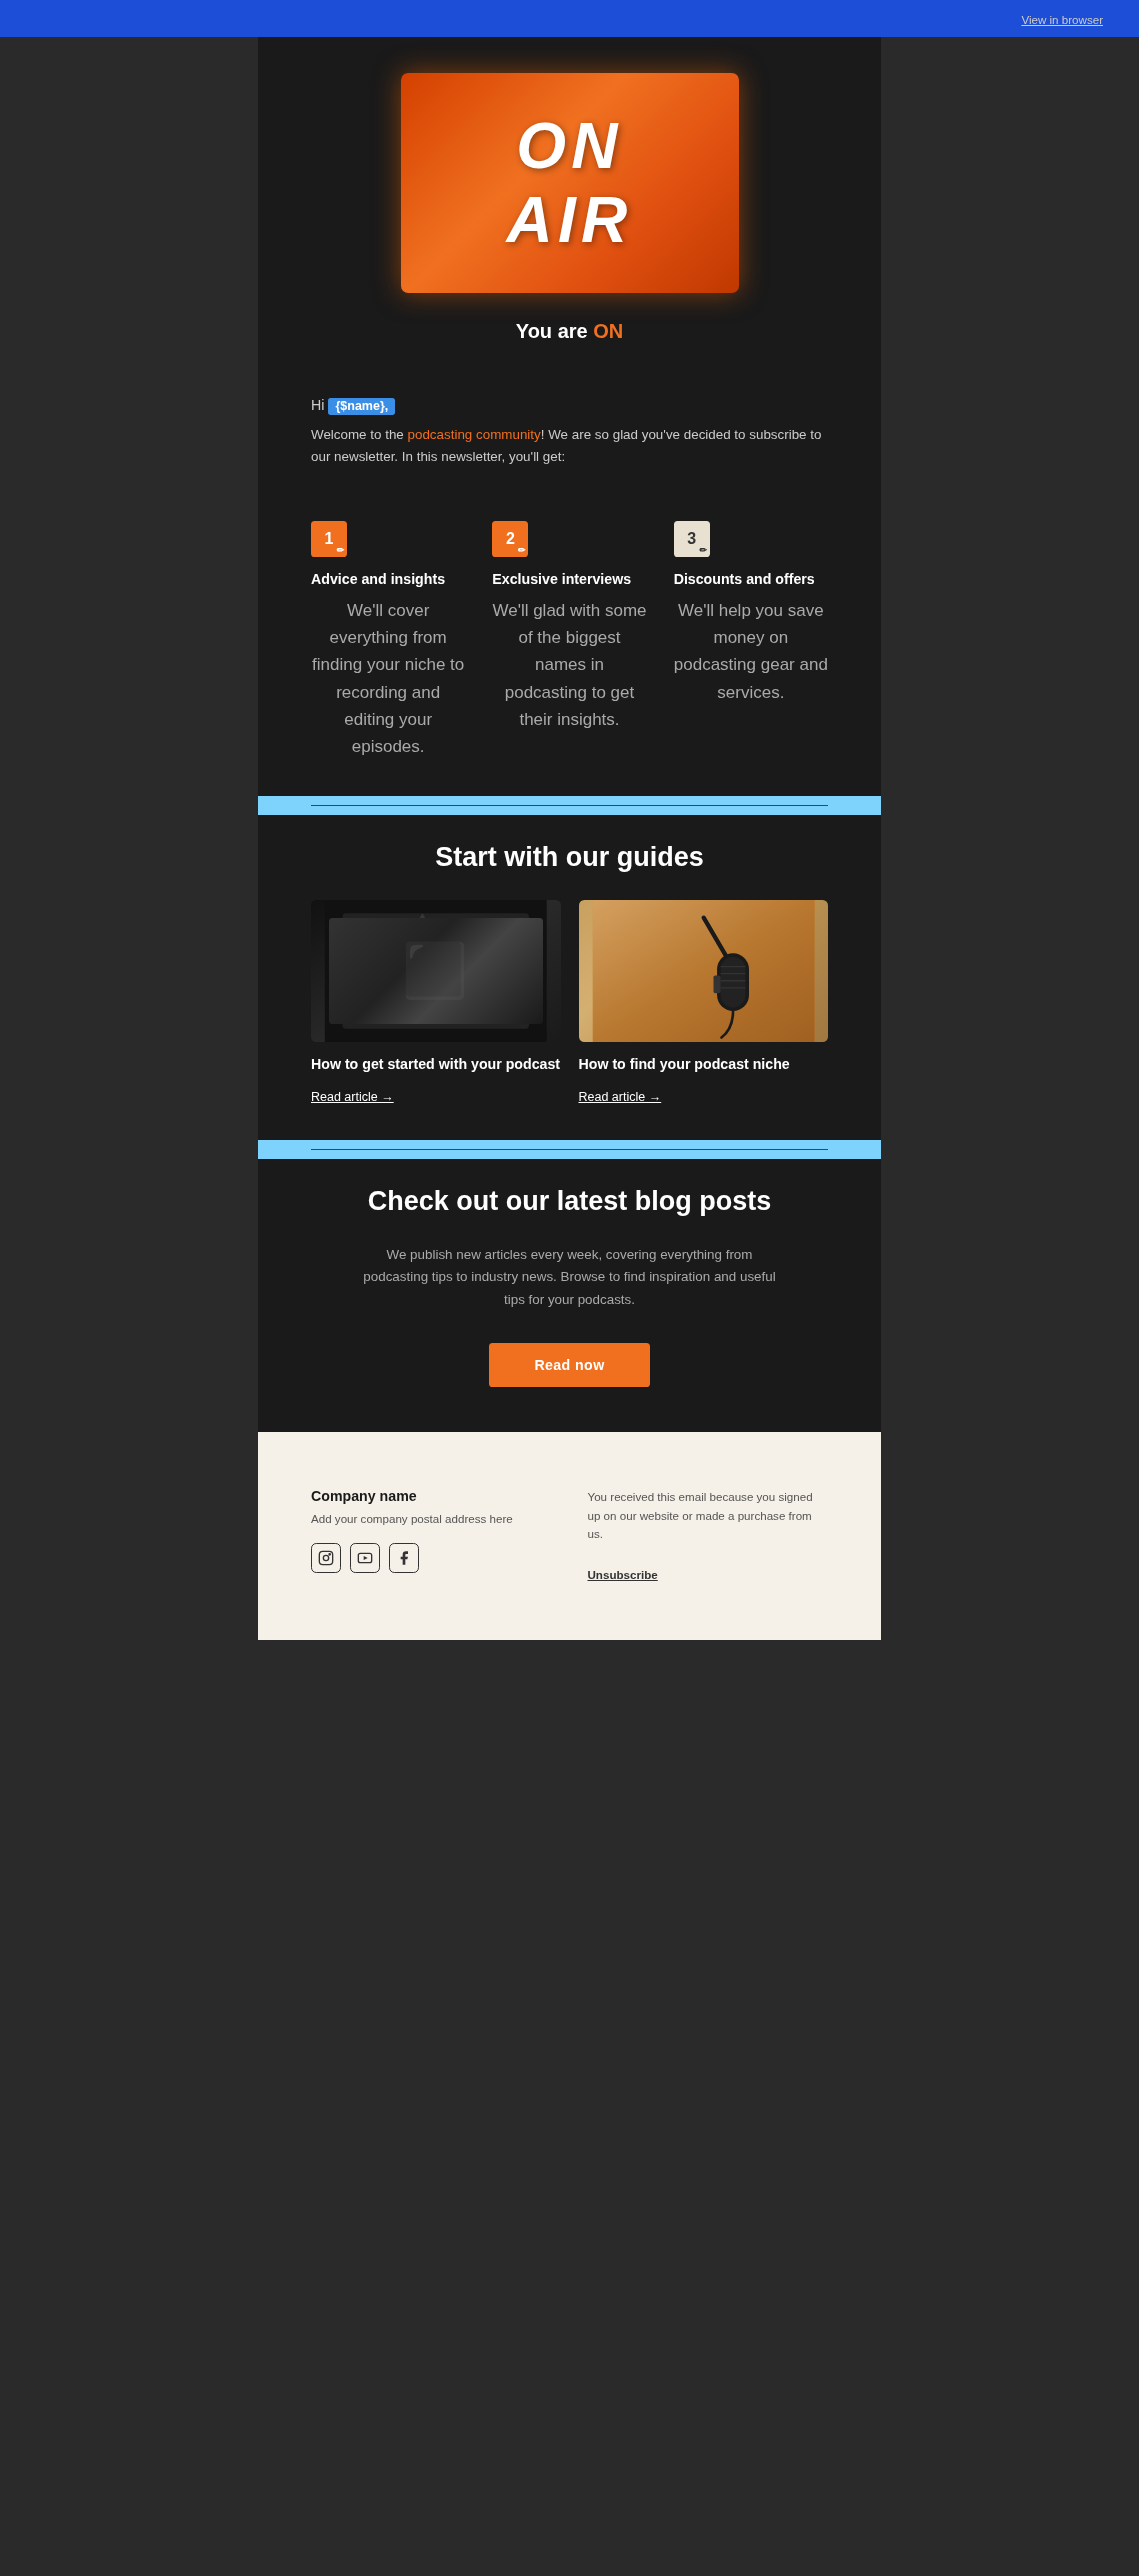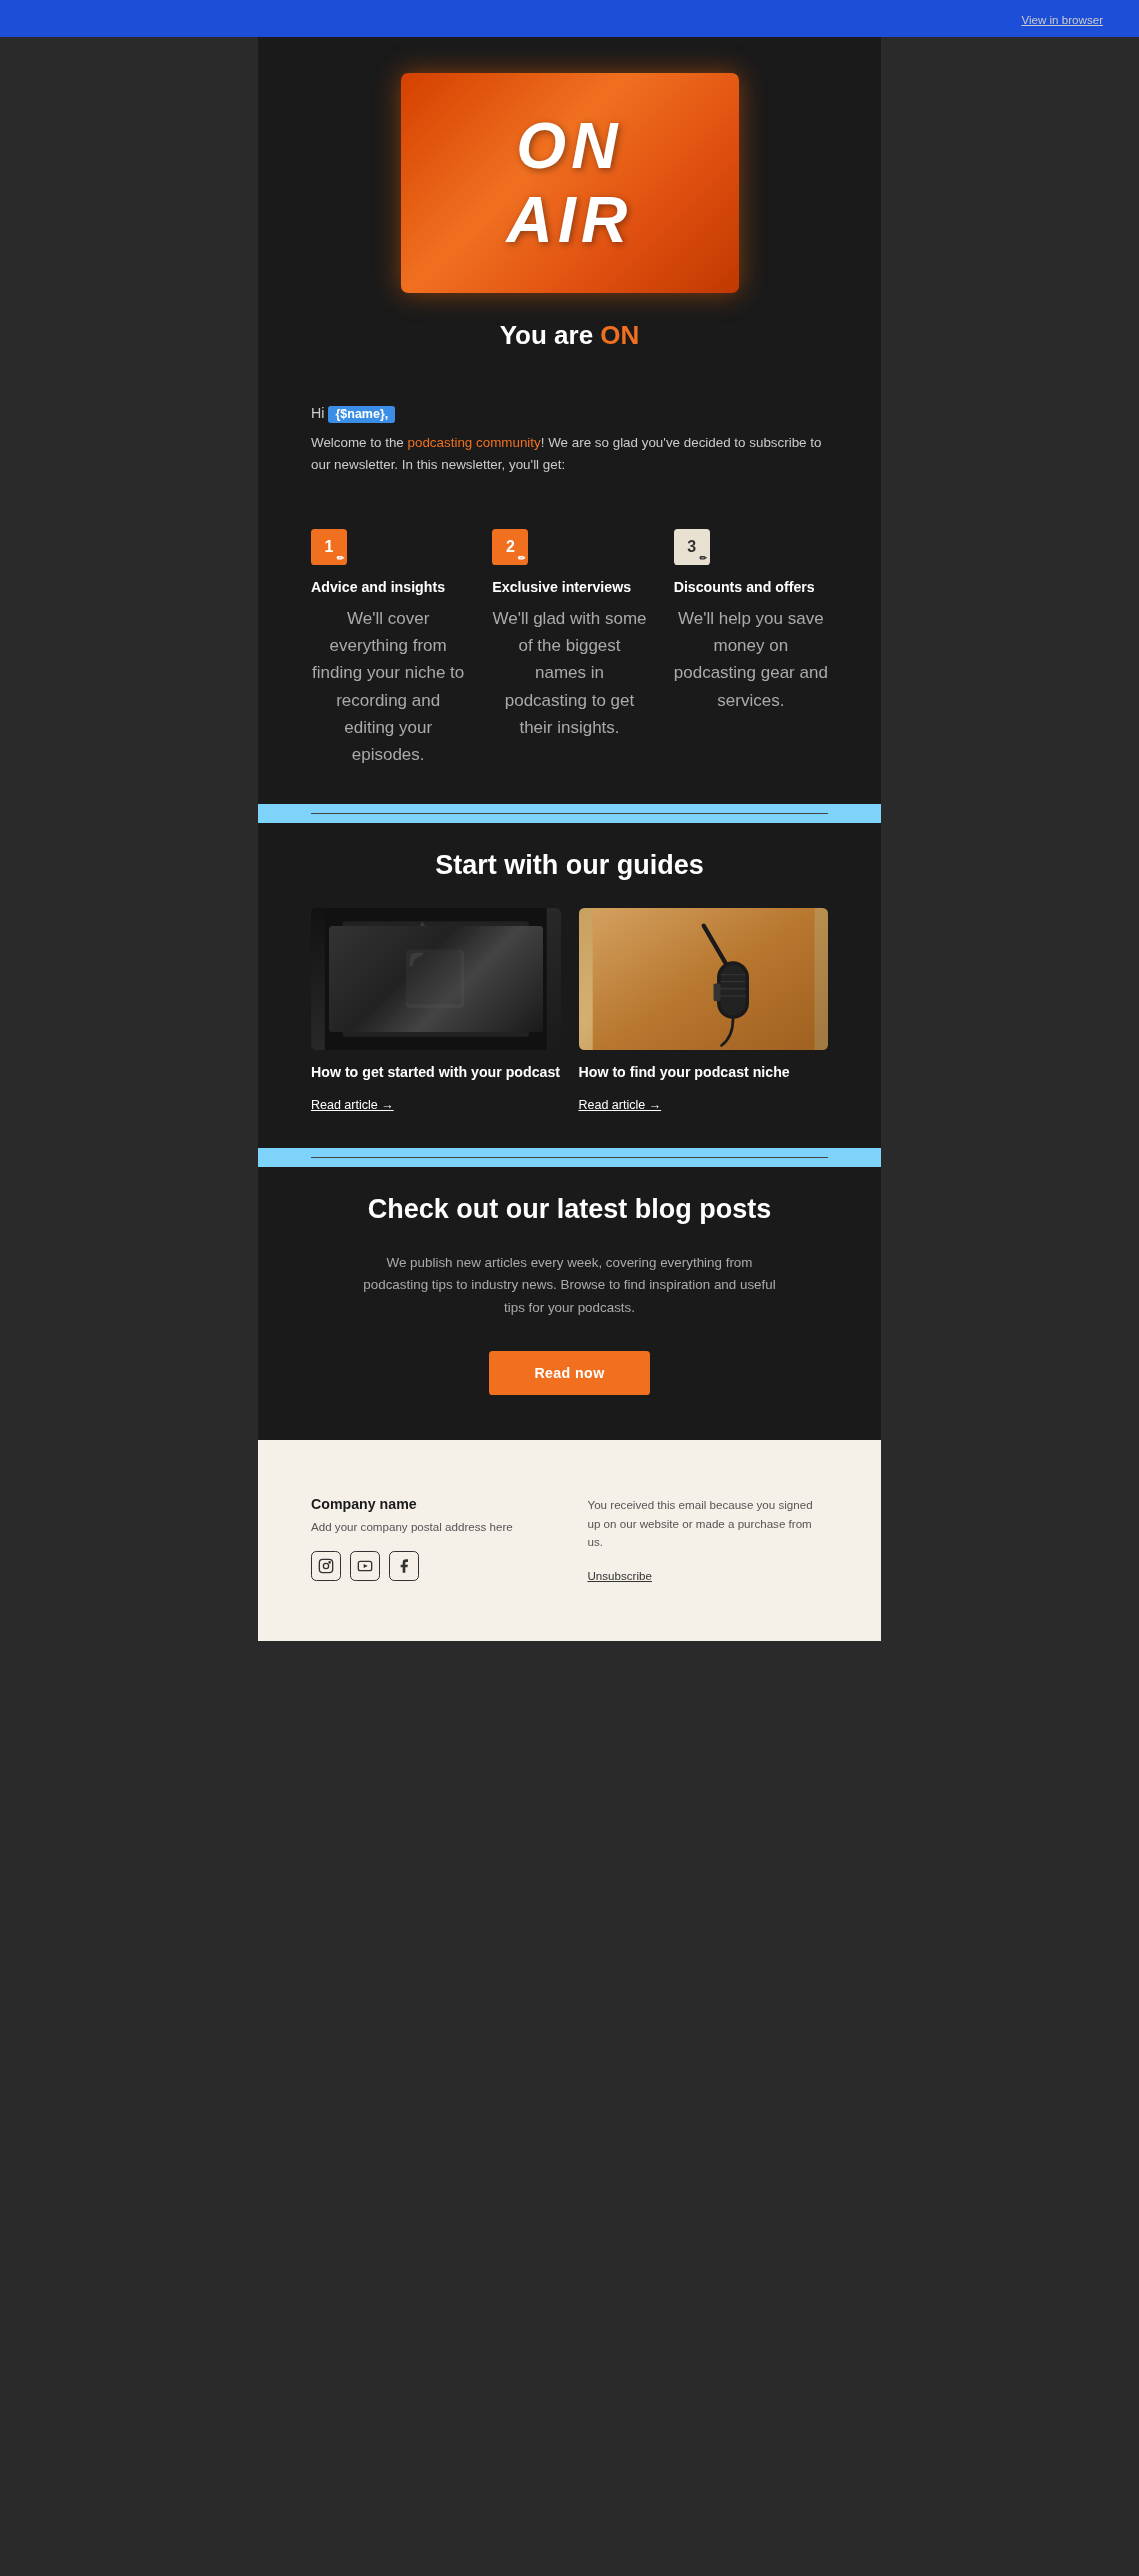--- a/index.html
+++ b/index.html
@@ -47,21 +47,21 @@
     }
     .on-air-text {
       font-size: 64px;
       font-weight: 900;
       color: #ffffff;
       letter-spacing: 5.3px;
       text-shadow: 1.8px 1.8px 7.1px rgba(0,0,0,0.4);
       font-style: italic;
     }
     .you-are-heading {
-      font-size: 26px;
+      font-size: 20px;
       font-weight: 700;
       color: #ffffff;
       margin-bottom: 27px;
     }
     .you-are-heading .on-highlight {
       color: #f07020;
     }
     
     .intro-section {
       background-color: #1a1a1a;
@@ -289,24 +289,25 @@
       background: transparent;
     }
     .footer-right {
       flex: 1;
       font-size: 11.6px;
       color: #555555;
       line-height: 1.6;
     }
     .unsubscribe-link {
       display: block;
-      margin-top: 15px;
+      margin-top: 22px;
       color: #333333;
       text-decoration: underline;
       cursor: pointer;
+      font-weight: bold;
     }
     
     .pencil-icon {
       font-size: 9px;
       position: absolute;
       bottom: 1.8px;
       right: 2.7px;
     }
   </style>
 </head>

